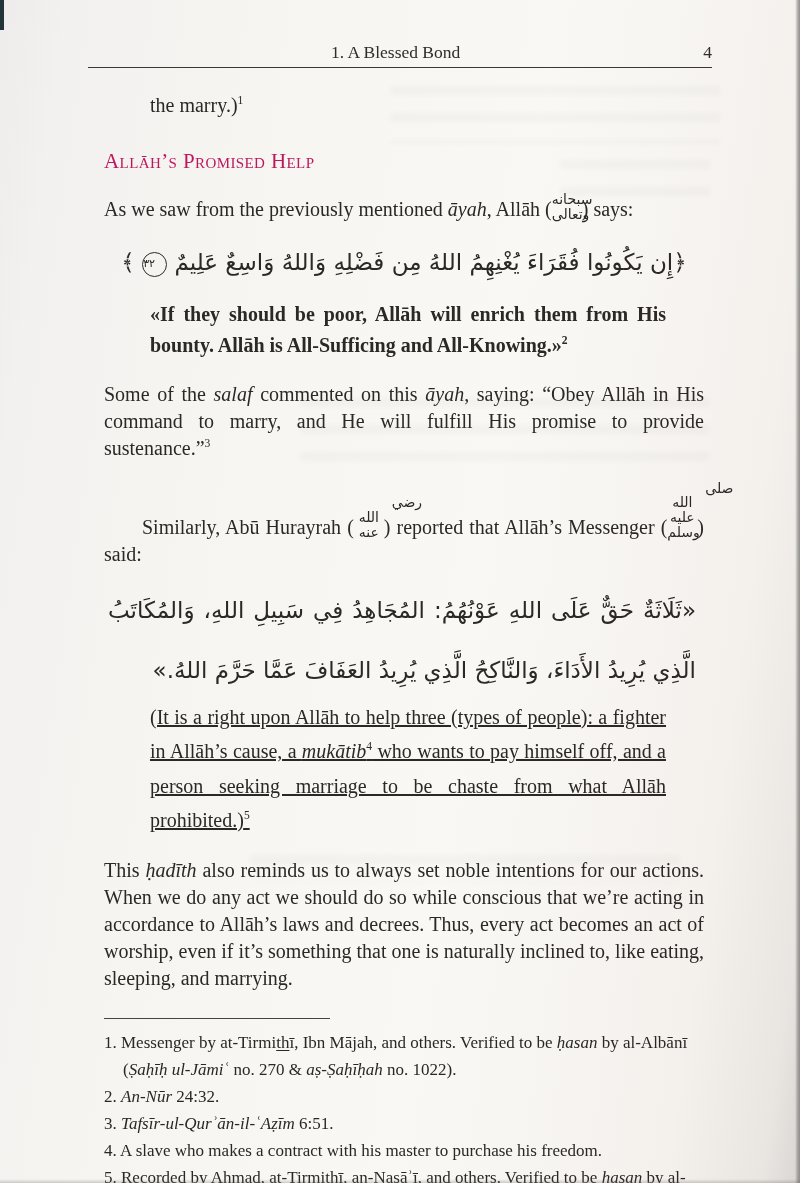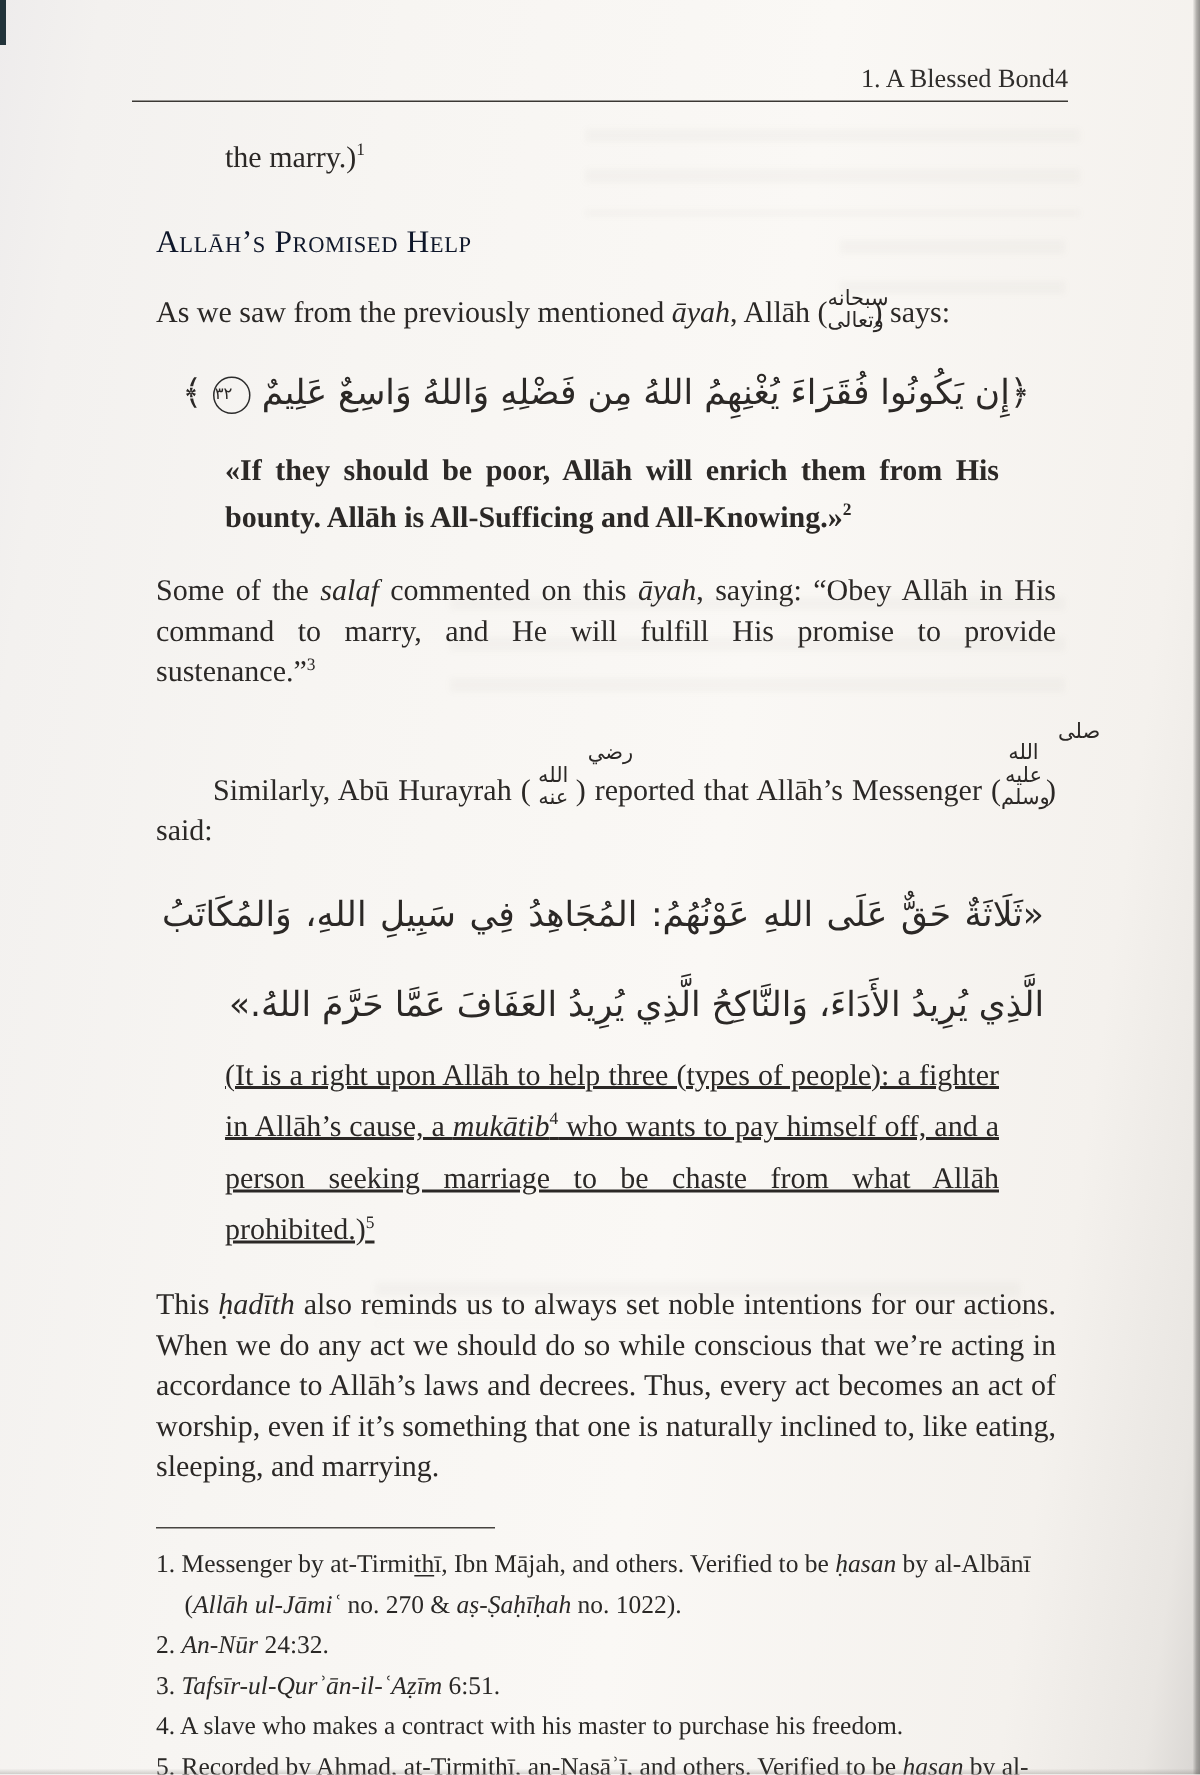--- a/index.html
+++ b/index.html
@@ -21,31 +21,31 @@
     background:linear-gradient(180deg,rgba(0,0,0,0),rgba(110,106,100,.30));}
   .ghost{position:absolute;filter:blur(2px);opacity:.5;pointer-events:none;
     background:repeating-linear-gradient(180deg,rgba(135,130,118,.09) 0 9px,transparent 9px 27px);}
   .ghost.g1{left:390px;top:86px;width:330px;height:58px;}
   .ghost.g2{left:560px;top:160px;width:150px;height:50px;}
   .ghost.g3{left:300px;top:398px;width:410px;height:72px;}
   .ghost.g4{left:250px;top:855px;width:430px;height:28px;}
 
   
   header{display:flex;align-items:baseline;margin:42px 88px 0 88px;font-size:17.5px;color:#2f2d2b;}
-  header .h-left{flex:1;text-align:right;}
+  header .h-left{flex:1;text-align:center;}
   header .h-center{flex:0 0 auto;}
   header .h-right{flex:1;text-align:right;}
   .header-rule{margin:4px 88px 0 88px;height:0;border:none;border-top:1.6px solid #3b3834;}
 
   
   main{margin:0 96px 0 104px;width:600px;font-size:20px;line-height:27px;text-align:justify;}
 
   .quote-tail{margin:24px 38px 0 46px;line-height:27px;}
   .section-heading{margin:30px 0 0 0;font-size:21px;font-weight:normal;font-variant:small-caps;
-    letter-spacing:.4px;color:#0f172a;line-height:24px;text-align:left;}
+    letter-spacing:.4px;color:#be185d;line-height:24px;text-align:left;}
   .body-para{margin:19px 0 0 0;}
   .body-para.first-indent{text-indent:38px;}
 
   .arabic{direction:rtl;font-family:"DejaVu Sans",sans-serif;color:#2b2826;}
   .arabic-ayah{margin:16px 0 0 0;text-align:center;font-size:23px;line-height:46px;}
   .arabic-hadith{margin:12px 8px 0 4px;font-size:23px;line-height:60px;text-align:justify;}
 
   .trans{margin-left:46px;margin-right:38px;text-align:justify;}
   .quran-trans{margin-top:14px;font-weight:bold;line-height:31.5px;}
   .hadith-trans{line-height:34.5px;text-decoration:underline;}
@@ -98,21 +98,21 @@
 
     <div class="arabic arabic-hadith" dir="rtl" lang="ar"><span>«ثَلَاثَةٌ حَقٌّ عَلَى اللهِ عَوْنُهُمُ: المُجَاهِدُ فِي سَبِيلِ اللهِ، وَالمُكَاتَبُ الَّذِي يُرِيدُ الأَدَاءَ، وَالنَّاكِحُ الَّذِي يُرِيدُ العَفَافَ عَمَّا حَرَّمَ اللهُ.»</span></div>
 
     <div class="trans hadith-trans"><span>(It is a right upon Allāh to help three (types of people): a fighter in Allāh’s cause, a </span><span class="run-i">mukātib</span><span class="run-sup">4</span><span> who wants to pay himself off, and a person seeking marriage to be chaste from what Allāh prohibited.)</span><span class="run-sup">5</span></div>
 
     <p class="body-para"><span>This </span><span class="run-i">ḥadīth</span><span> also reminds us to always set noble intentions for our actions. When we do any act we should do so while conscious that we’re acting in accordance to Allāh’s laws and decrees. Thus, every act becomes an act of worship, even if it’s something that one is naturally inclined to, like eating, sleeping, and marrying.</span></p>
   </main>
 
   <footer>
     <hr class="fn-rule">
-    <div class="fn"><span>1.</span> <span><span>Messenger by at-Tirmi</span><span class="run-u">th</span><span>ī, Ibn Mājah, and others. Verified to be </span><span class="run-i">ḥasan</span><span> by al-Albānī (</span><span class="run-i">Allāh ul-Jāmiʿ</span><span> no. 270 &amp; </span><span class="run-i">aṣ-Ṣaḥīḥah</span><span> no. 1022).</span></span></div>
+    <div class="fn"><span>1.</span> <span><span>Messenger by at-Tirmi</span><span class="run-u">th</span><span>ī, Ibn Mājah, and others. Verified to be </span><span class="run-i">ḥasan</span><span> by al-Albānī (</span><span class="run-i">Ṣaḥīḥ ul-Jāmiʿ</span><span> no. 270 &amp; </span><span class="run-i">aṣ-Ṣaḥīḥah</span><span> no. 1022).</span></span></div>
     <div class="fn"><span>2.</span> <span><span class="run-i">An-Nūr</span><span> 24:32.</span></span></div>
     <div class="fn"><span>3.</span> <span><span class="run-i">Tafsīr-ul-Qurʾān-il-ʿAẓīm</span><span> 6:51.</span></span></div>
     <div class="fn"><span>4.</span> <span><span>A slave who makes a contract with his master to purchase his freedom.</span></span></div>
     <div class="fn"><span>5.</span> <span><span>Recorded by Aḥmad, at-Tirmi</span><span class="run-u">th</span><span>ī, an-Nasāʾī, and others. Verified to be </span><span class="run-i">ḥasan</span><span> by al-Albānī (</span><span class="run-i">Hidāyat-ur-Ruwāt</span><span> 3025).</span></span></div>
   </footer>
 
   <div class="edge-right"></div>
   <div class="edge-bottom"></div>
 </div>
 

